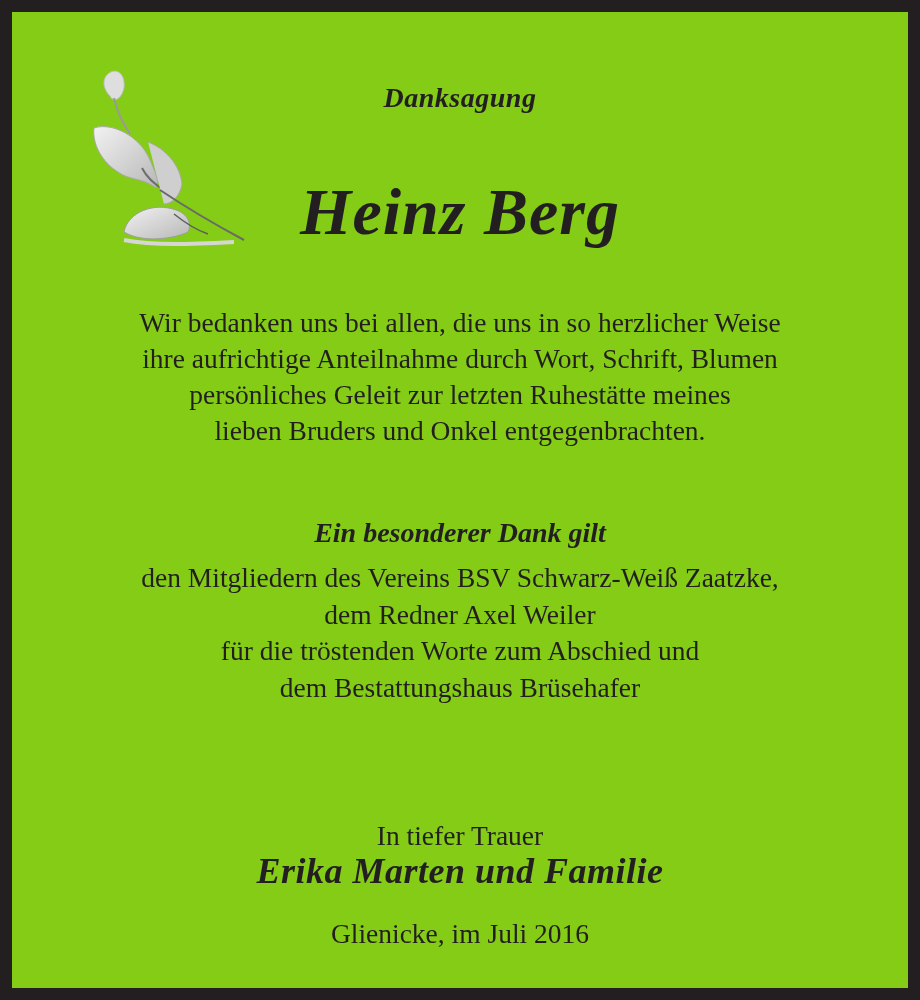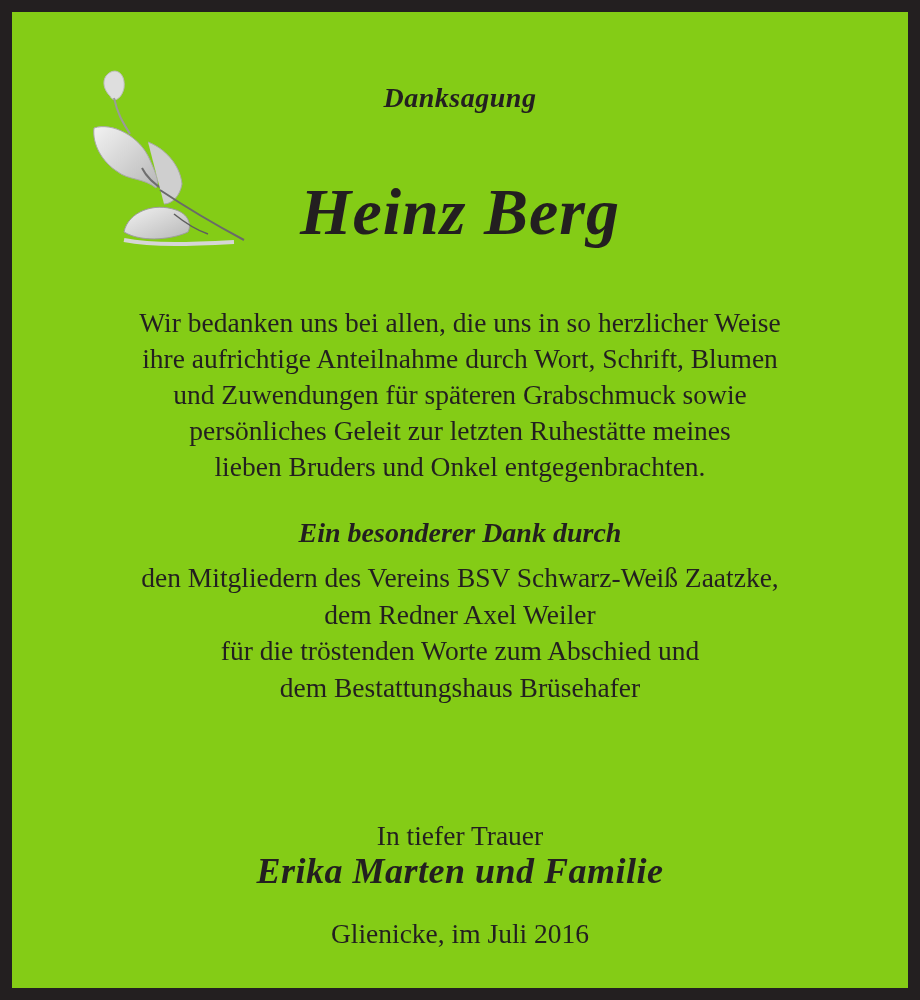--- a/index.html
+++ b/index.html
@@ -58,26 +58,25 @@
     <path d="M90 150 C100 158 112 166 124 170" stroke="#5e5e5e" stroke-width="1.5" fill="none"></path>
     <path d="M40 176 C70 182 110 180 150 178" stroke="#d6d6d6" stroke-width="4" fill="none"></path>
   </svg>
 
   <div class="center subtitle">Danksagung</div>
   <div class="center name">Heinz Berg</div>
 
   <div class="center para">
     <div>Wir bedanken uns bei allen, die uns in so herzlicher Weise</div>
     <div>ihre aufrichtige Anteilnahme durch Wort, Schrift, Blumen</div>
-    <div>und Zuwendungen für späteren Grabschmuck sowie</div>
     <div>persönliches Geleit zur letzten Ruhestätte meines</div>
     <div>lieben Bruders und Onkel entgegenbrachten.</div>
   </div>
 
-  <div class="center special">Ein besonderer Dank durch</div>
+  <div class="center special">Ein besonderer Dank gilt</div>
 
   <div class="center thanks-list">
     <div>den Mitgliedern des Vereins BSV Schwarz-Weiß Zaatzke,</div>
     <div>dem Redner Axel Weiler</div>
     <div>für die tröstenden Worte zum Abschied und</div>
     <div>dem Bestattungshaus Brüsehafer</div>
   </div>
 
   <div class="center mourning">In tiefer Trauer</div>
   <div class="center family">Erika Marten und Familie</div>

